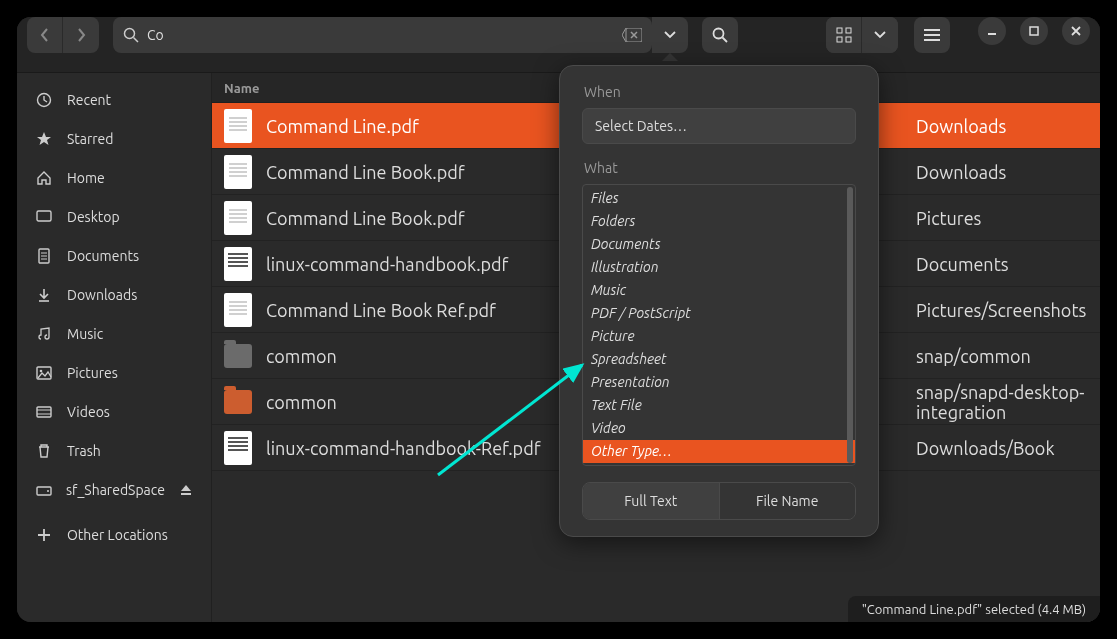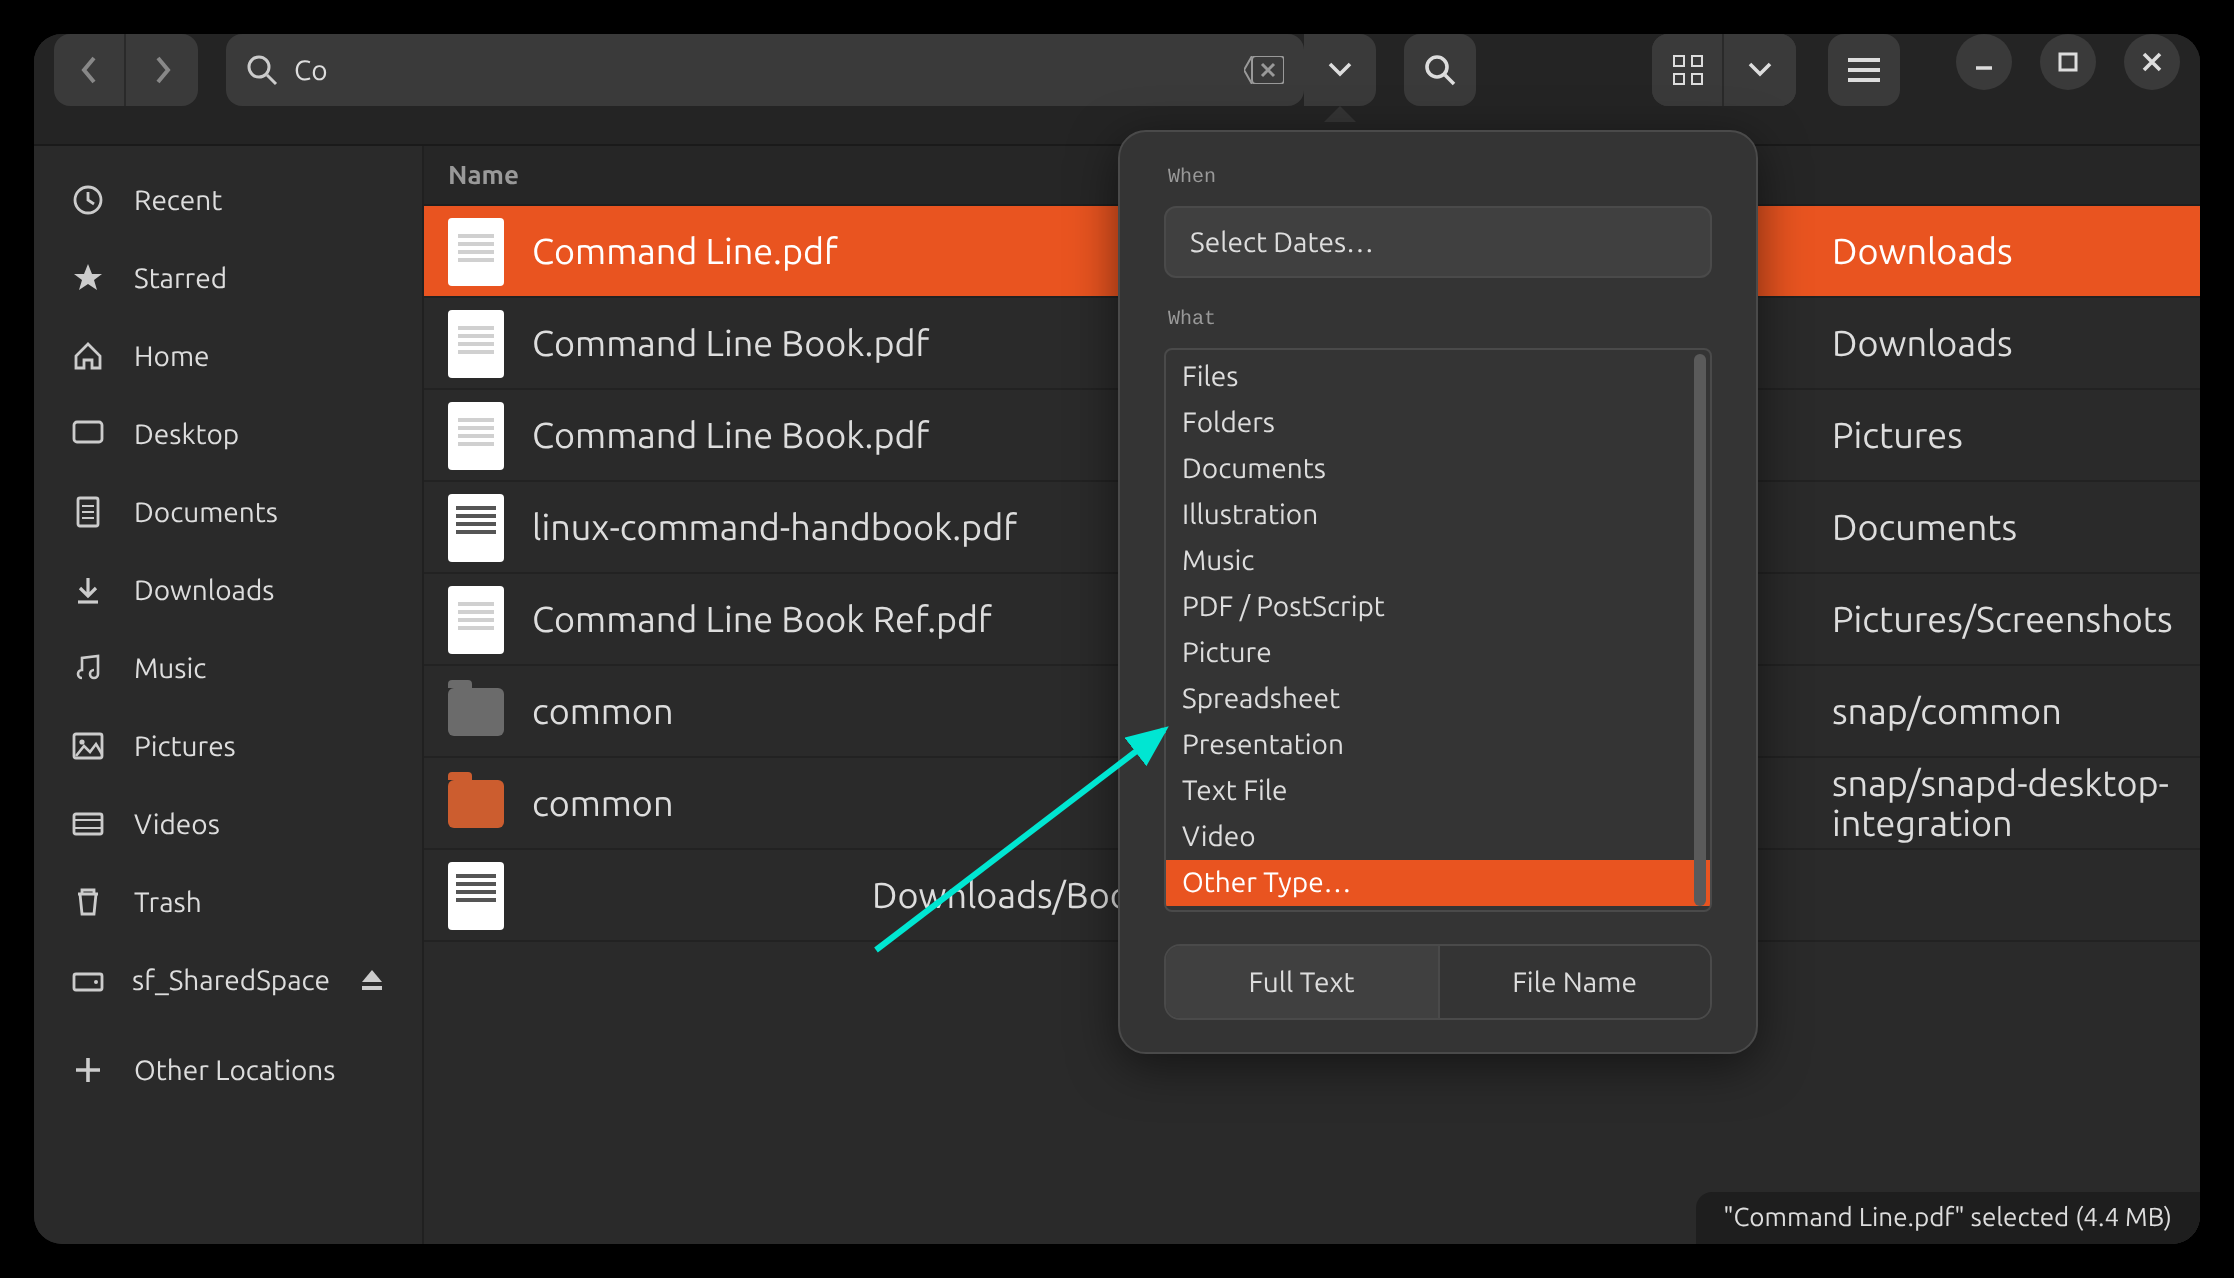--- a/index.html
+++ b/index.html
@@ -36,25 +36,25 @@
 .row .file-icon { width: 28px; height: 34px; background: #fff; border-radius: 2px; margin-right: 14px; display: flex; align-items: center; justify-content: center; position: relative; }
 .row .file-icon::before { content: ""; width: 18px; height: 2px; background: #d0d0d0; box-shadow: 0 4px 0 #d0d0d0, 0 8px 0 #d0d0d0, 0 12px 0 #d0d0d0; position: absolute; top: 8px; }
 .row .file-icon.handbook::before { background: #555; box-shadow: 0 4px 0 #555, 0 8px 0 #555, 0 12px 0 #555; width: 20px; top: 6px; }
 .row .folder-icon { width: 28px; height: 24px; background: #6b6b6b; border-radius: 3px; margin-right: 14px; position: relative; }
 .row .folder-icon.orange { background: #cc5d2f; }
 .row .folder-icon::before { content: ""; position: absolute; top: -4px; left: 0; width: 12px; height: 4px; background: inherit; border-radius: 2px 2px 0 0; }
 .row .name-col { flex: 0 0 480px; }
 .row .loc-col { flex: 1; padding-left: 170px; }
 .statusbar { position: absolute; right: 0; bottom: 0; background: #1e1e1e; color: #ddd; font-size: 13px; padding: 6px 14px; border-top-left-radius: 8px; }
 .popover { position: absolute; left: 559px; top: 65px; width: 320px; background: #343434; border: 1px solid #4a4a4a; border-radius: 14px; padding: 18px 0 16px; z-index: 10; box-shadow: 0 6px 24px rgba(0,0,0,.5); }
-.popover .section-label { color: #999; font-size: 10px; padding: 0 24px 8px; font-family: Liberation Mono, monospace; }
+.popover .section-label { color: #999; font-size: 14px; padding: 0 24px 8px; }
 .select-dates { margin: 0 22px 16px; background: #404040; border: 1px solid #4a4a4a; border-radius: 6px; height: 36px; display: flex; align-items: center; padding: 0 12px; color: #ddd; font-size: 14px; }
 .what-list { margin: 0 22px; border: 1px solid #4a4a4a; border-radius: 4px; overflow: hidden; padding: 2px 0; background: #343434; position: relative; }
 .what-list::after { content: ""; position: absolute; right: 2px; top: 2px; bottom: 2px; width: 6px; background: linear-gradient(#5a5a5a, #5a5a5a); border-radius: 3px; }
-.what-item { padding: 2px 8px; color: #ddd; font-size: 14px; line-height: 19px; cursor: pointer; }
+.what-item { padding: 2px 8px; color: #ddd; font-size: 14px; line-height: 19px; cursor: pointer; font-style: italic; }
 .what-item.selected { background: #e95420; color: #fff; }
 .mode-toggle { display: flex; margin: 16px 22px 0; border: 1px solid #4a4a4a; border-radius: 8px; overflow: hidden; }
 .mode-btn { flex: 1; height: 36px; display: flex; align-items: center; justify-content: center; color: #ddd; font-size: 14px; background: #343434; }
 .mode-btn.active { background: #404040; }
 .mode-btn:first-child { border-right: 1px solid #4a4a4a; }
 .arrow { position: absolute; z-index: 20; pointer-events: none; }
 svg { display: block; }
 </style>
 </head>
 <body>
@@ -291,20 +291,21 @@
             <span class="name-col">common</span>
             <span class="loc-col">snap/common</span>
           </div>
           <div class="row">
             <span class="folder-icon orange"></span>
             <span class="name-col">common</span>
             <span class="loc-col">snap/snapd-desktop-integration</span>
           </div>
           <div class="row">
             <span class="file-icon handbook"></span>
+            <span class="name-col">linux-command-handbook-Ref.pdf</span>
             <span class="loc-col">Downloads/Book</span>
           </div>
         </div>
       <div class="statusbar">"Command Line.pdf" selected  (4.4 MB)</div>
     </div>
   </div>
 </div>
 
 <div class="popover">
   <div class="section-label">When</div>

